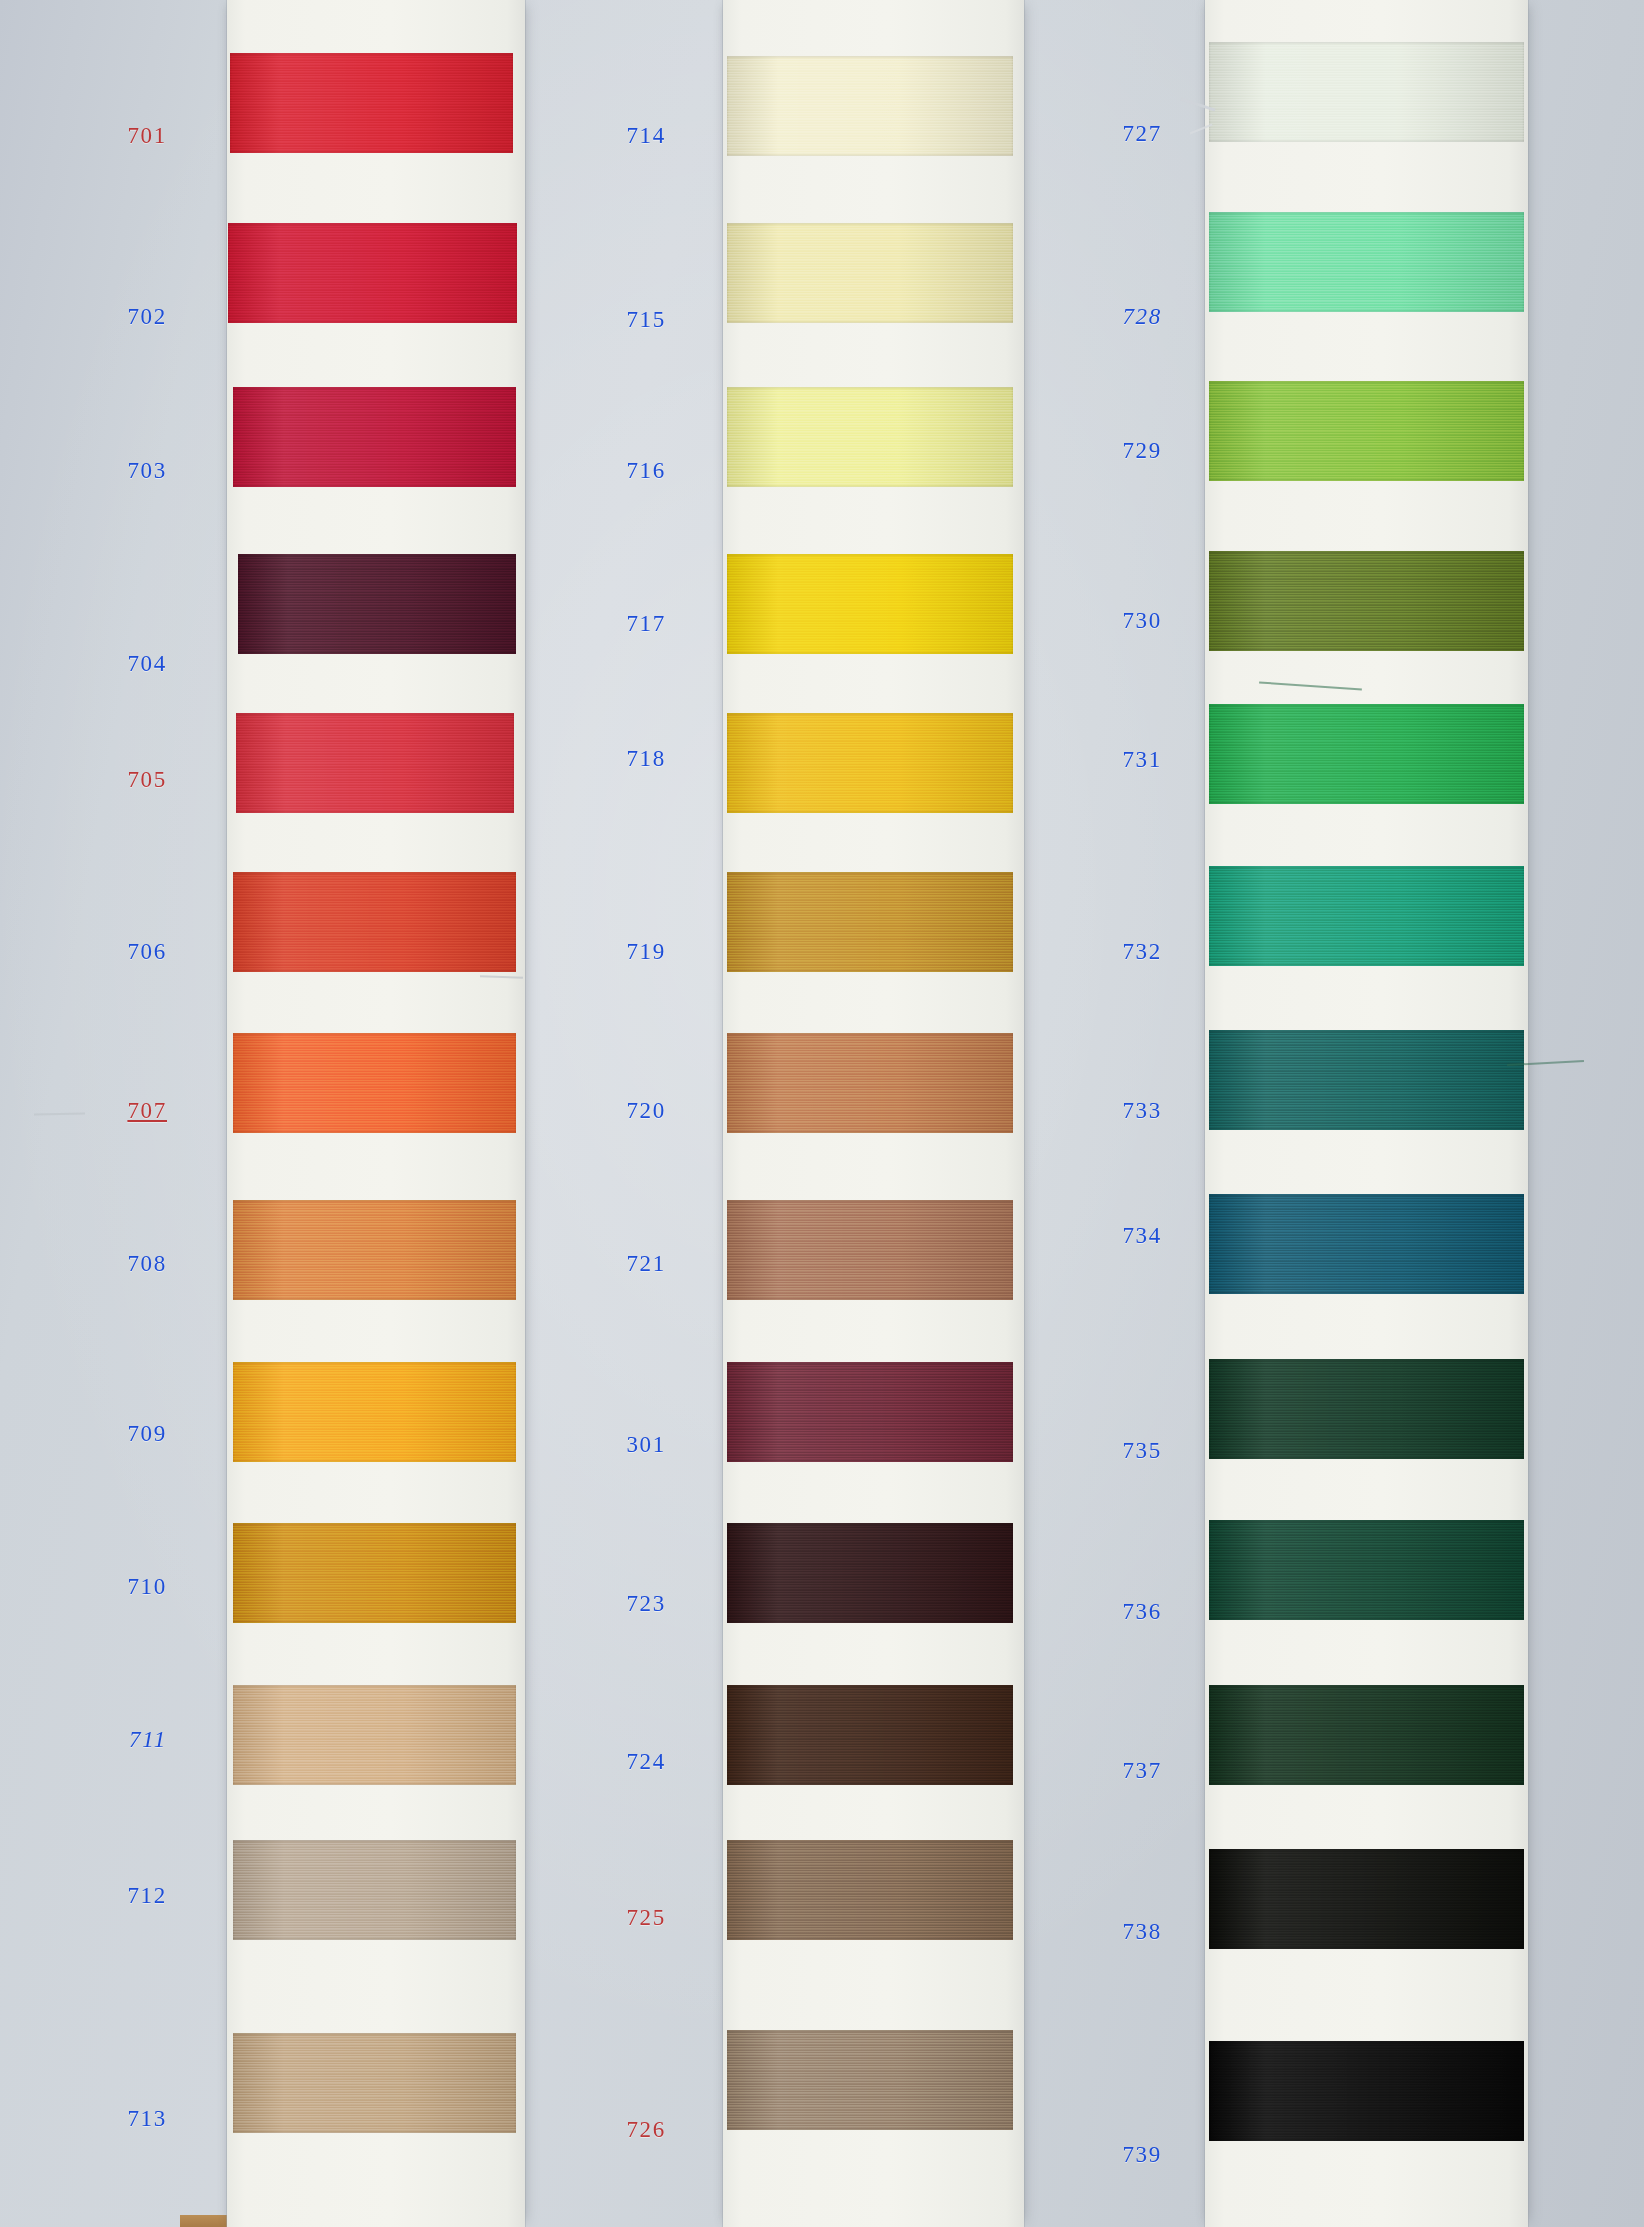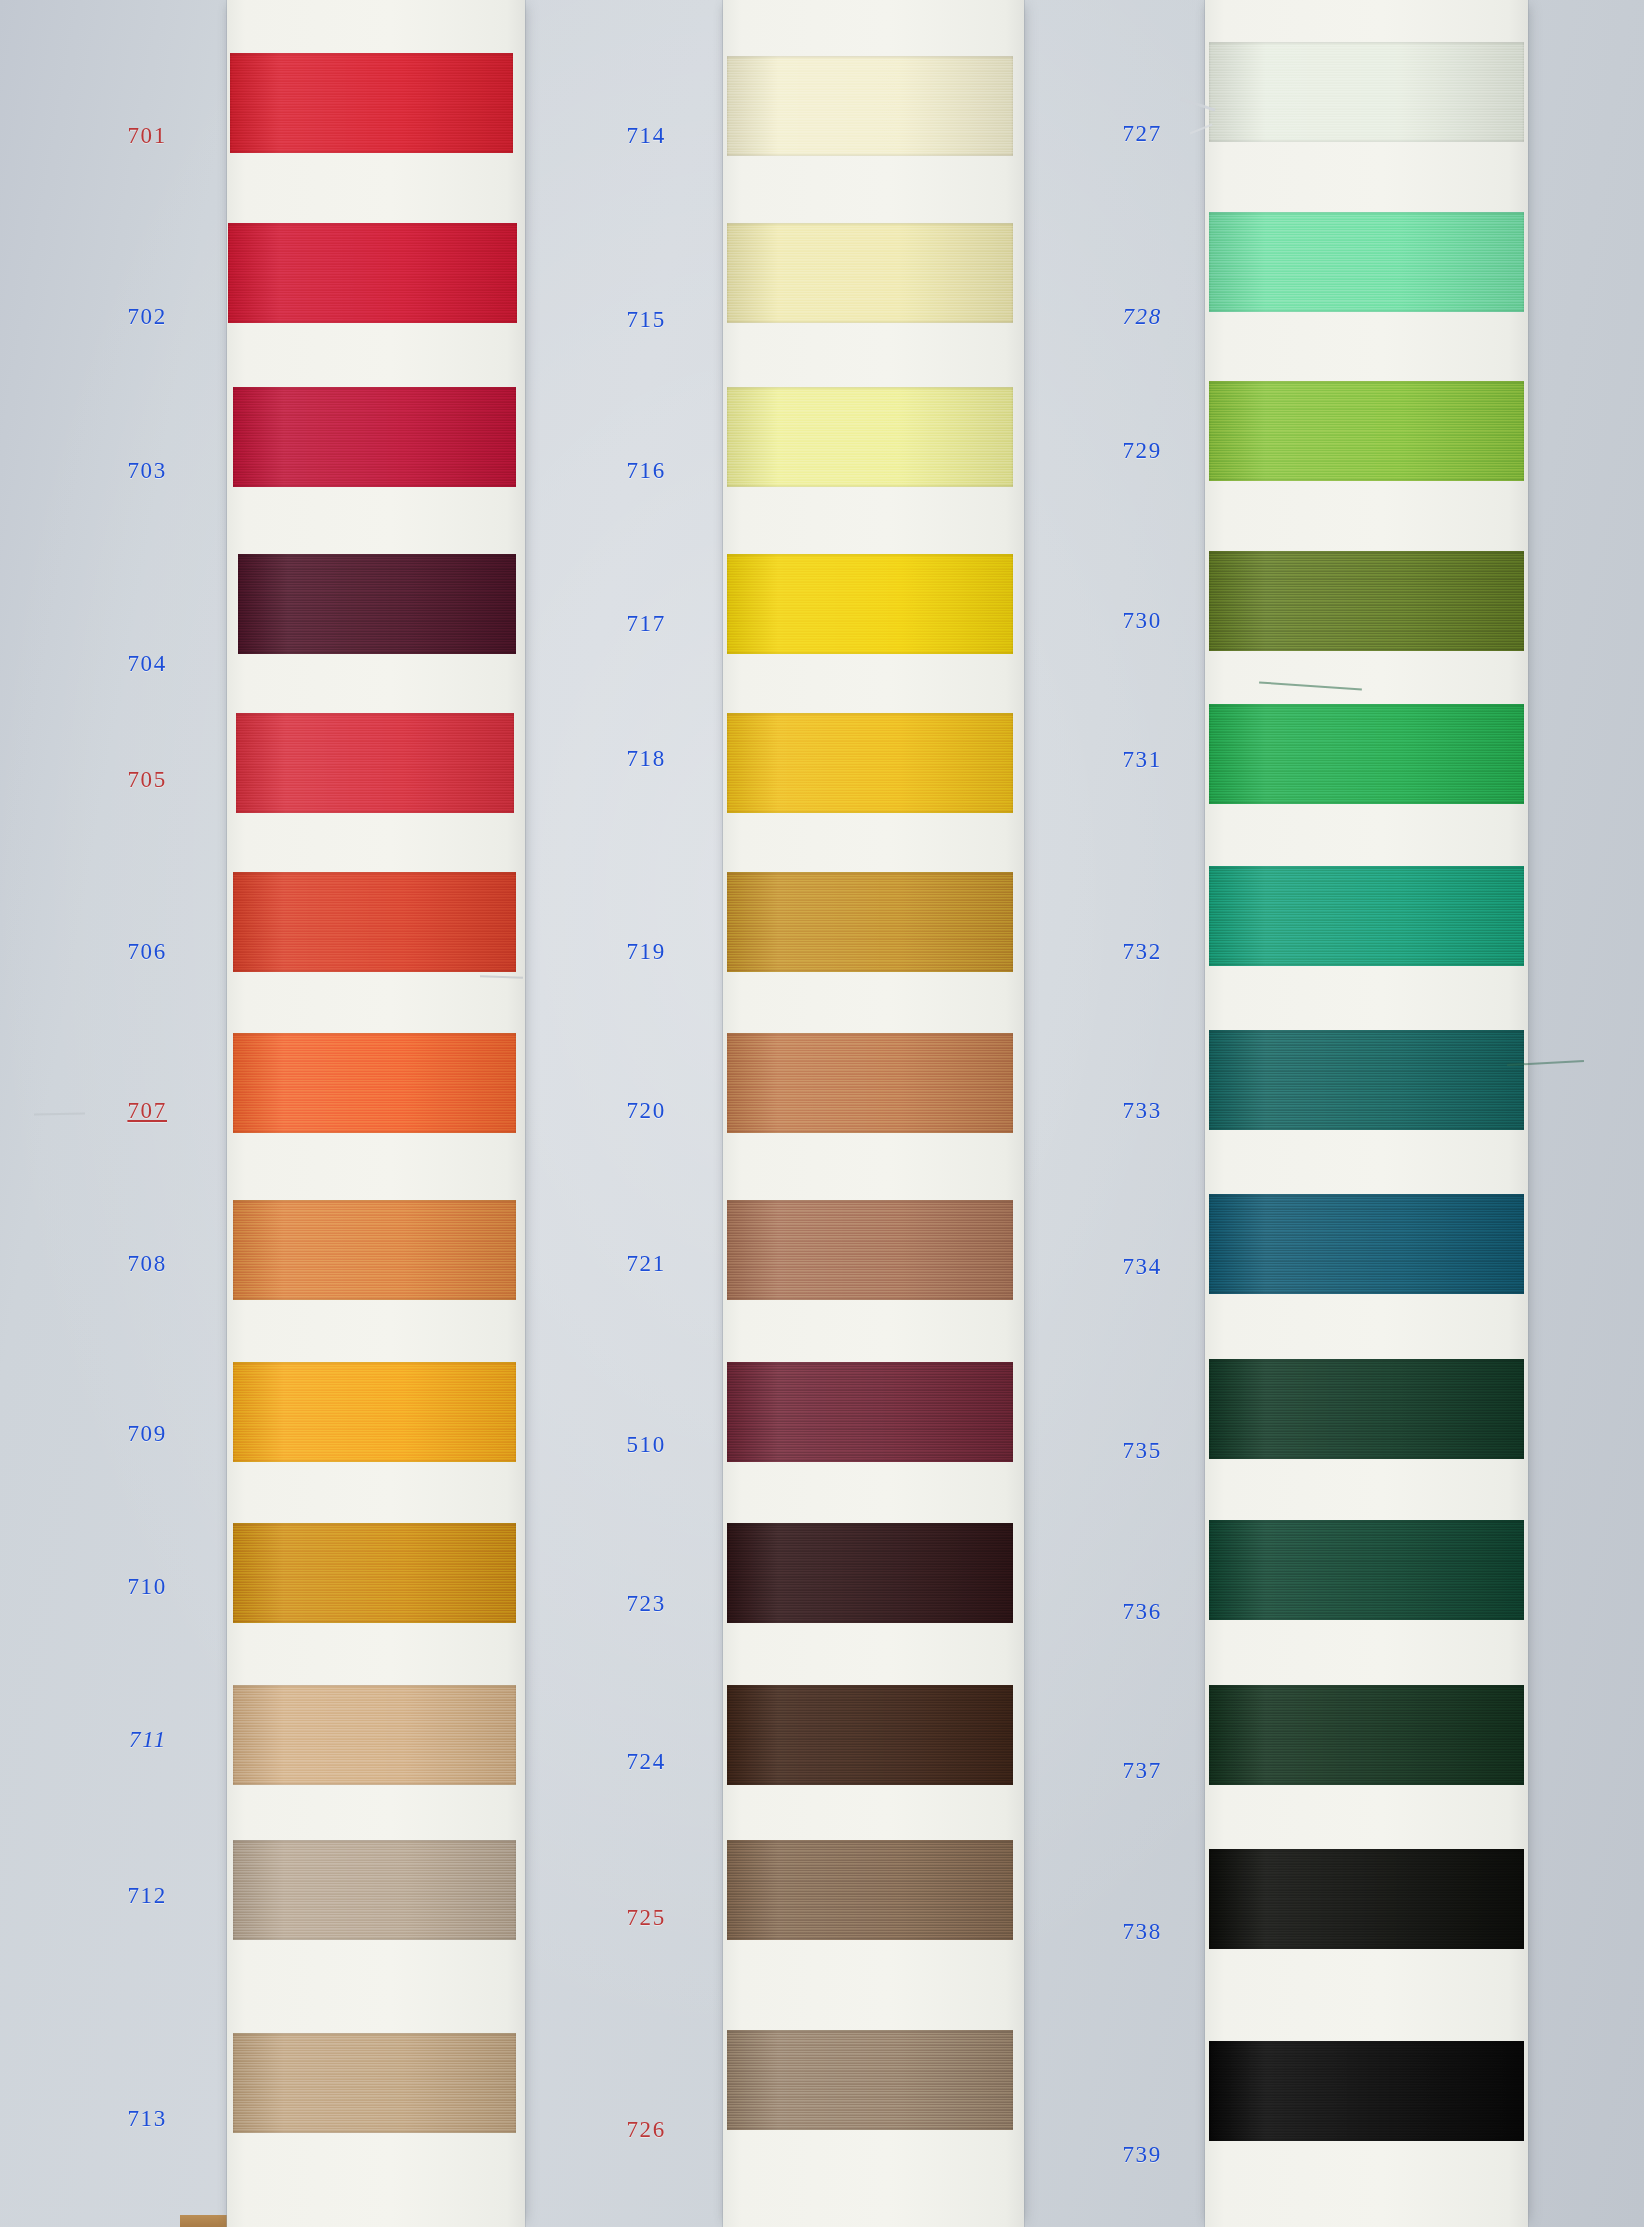--- a/index.html
+++ b/index.html
@@ -124,21 +124,21 @@
         <div class="swatch" title="726 #96806a" style="left: 4.3px; width: 286px; top: 2030px; height: 100px; background: rgb(150, 128, 106);"></div>
       </div>
       <div class="label" style="left: 581px; width: 85px; top: 136px;">714</div>
       <div class="label" style="left: 581px; width: 85px; top: 320px;">715</div>
       <div class="label" style="left: 581px; width: 85px; top: 471px;">716</div>
       <div class="label" style="left: 581px; width: 85px; top: 624px;">717</div>
       <div class="label" style="left: 581px; width: 85px; top: 759px;">718</div>
       <div class="label" style="left: 581px; width: 85px; top: 952px;">719</div>
       <div class="label" style="left: 581px; width: 85px; top: 1111px;">720</div>
       <div class="label" style="left: 581px; width: 85px; top: 1264px;">721</div>
-      <div class="label" style="left: 581px; width: 85px; top: 1445px;">510</div>
+      <div class="label" style="left: 581px; width: 85px; top: 1445px;">301</div>
       <div class="label" style="left: 581px; width: 85px; top: 1604px;">723</div>
       <div class="label" style="left: 581px; width: 85px; top: 1762px;">724</div>
       <div class="label faint" style="left: 581px; width: 85px; top: 1918px;">725</div>
       <div class="label faint" style="left: 581px; width: 85px; top: 2130px;">726</div>
     </div>
     <div class="column" style="left: 0px; width: 1644px;">
       <div class="strip" style="left: 1205px; width: 323px;">
         <div class="swatch" title="727 #e8eee2" style="left: 4.3px; width: 315px; top: 42px; height: 100px; background: rgb(232, 238, 226);"></div>
         <div class="swatch" title="728 #72e0a6" style="left: 4.3px; width: 315px; top: 212px; height: 100px; background: rgb(114, 224, 166);"></div>
         <div class="swatch" title="729 #87c23d" style="left: 4.3px; width: 315px; top: 381px; height: 100px; background: rgb(135, 194, 61);"></div>
@@ -153,21 +153,21 @@
         <div class="swatch" title="738 #0c0d0a" style="left: 4.3px; width: 315px; top: 1849px; height: 100px; background: rgb(12, 13, 10);"></div>
         <div class="swatch" title="739 #070707" style="left: 4.3px; width: 315px; top: 2041px; height: 100px; background: rgb(7, 7, 7);"></div>
       </div>
       <div class="label" style="left: 1077px; width: 85px; top: 134px;">727</div>
       <div class="label" style="left: 1077px; width: 85px; top: 317px; font-style: italic;">728</div>
       <div class="label" style="left: 1077px; width: 85px; top: 451px;">729</div>
       <div class="label" style="left: 1077px; width: 85px; top: 621px;">730</div>
       <div class="label" style="left: 1077px; width: 85px; top: 760px;">731</div>
       <div class="label" style="left: 1077px; width: 85px; top: 952px;">732</div>
       <div class="label" style="left: 1077px; width: 85px; top: 1111px;">733</div>
-      <div class="label" style="left: 1077px; width: 85px; top: 1267px;">734</div>
+      <div class="label" style="left: 1077px; width: 85px; top: 1236px;">734</div>
       <div class="label" style="left: 1077px; width: 85px; top: 1451px;">735</div>
       <div class="label" style="left: 1077px; width: 85px; top: 1612px;">736</div>
       <div class="label" style="left: 1077px; width: 85px; top: 1771px;">737</div>
       <div class="label" style="left: 1077px; width: 85px; top: 1932px;">738</div>
       <div class="label" style="left: 1077px; width: 85px; top: 2155px;">739</div>
     </div>
   </div>
 
 <div class="stray" style="left: 1180px; top: 103px; width: 36px; height: 2.6px; background: rgb(207, 212, 217); opacity: 0.9; transform: rotate(18deg);"></div>
 <div class="stray" style="left: 1189px; top: 128px; width: 24px; height: 1.7px; background: rgb(215, 219, 223); opacity: 0.8; transform: rotate(-22deg);"></div>

